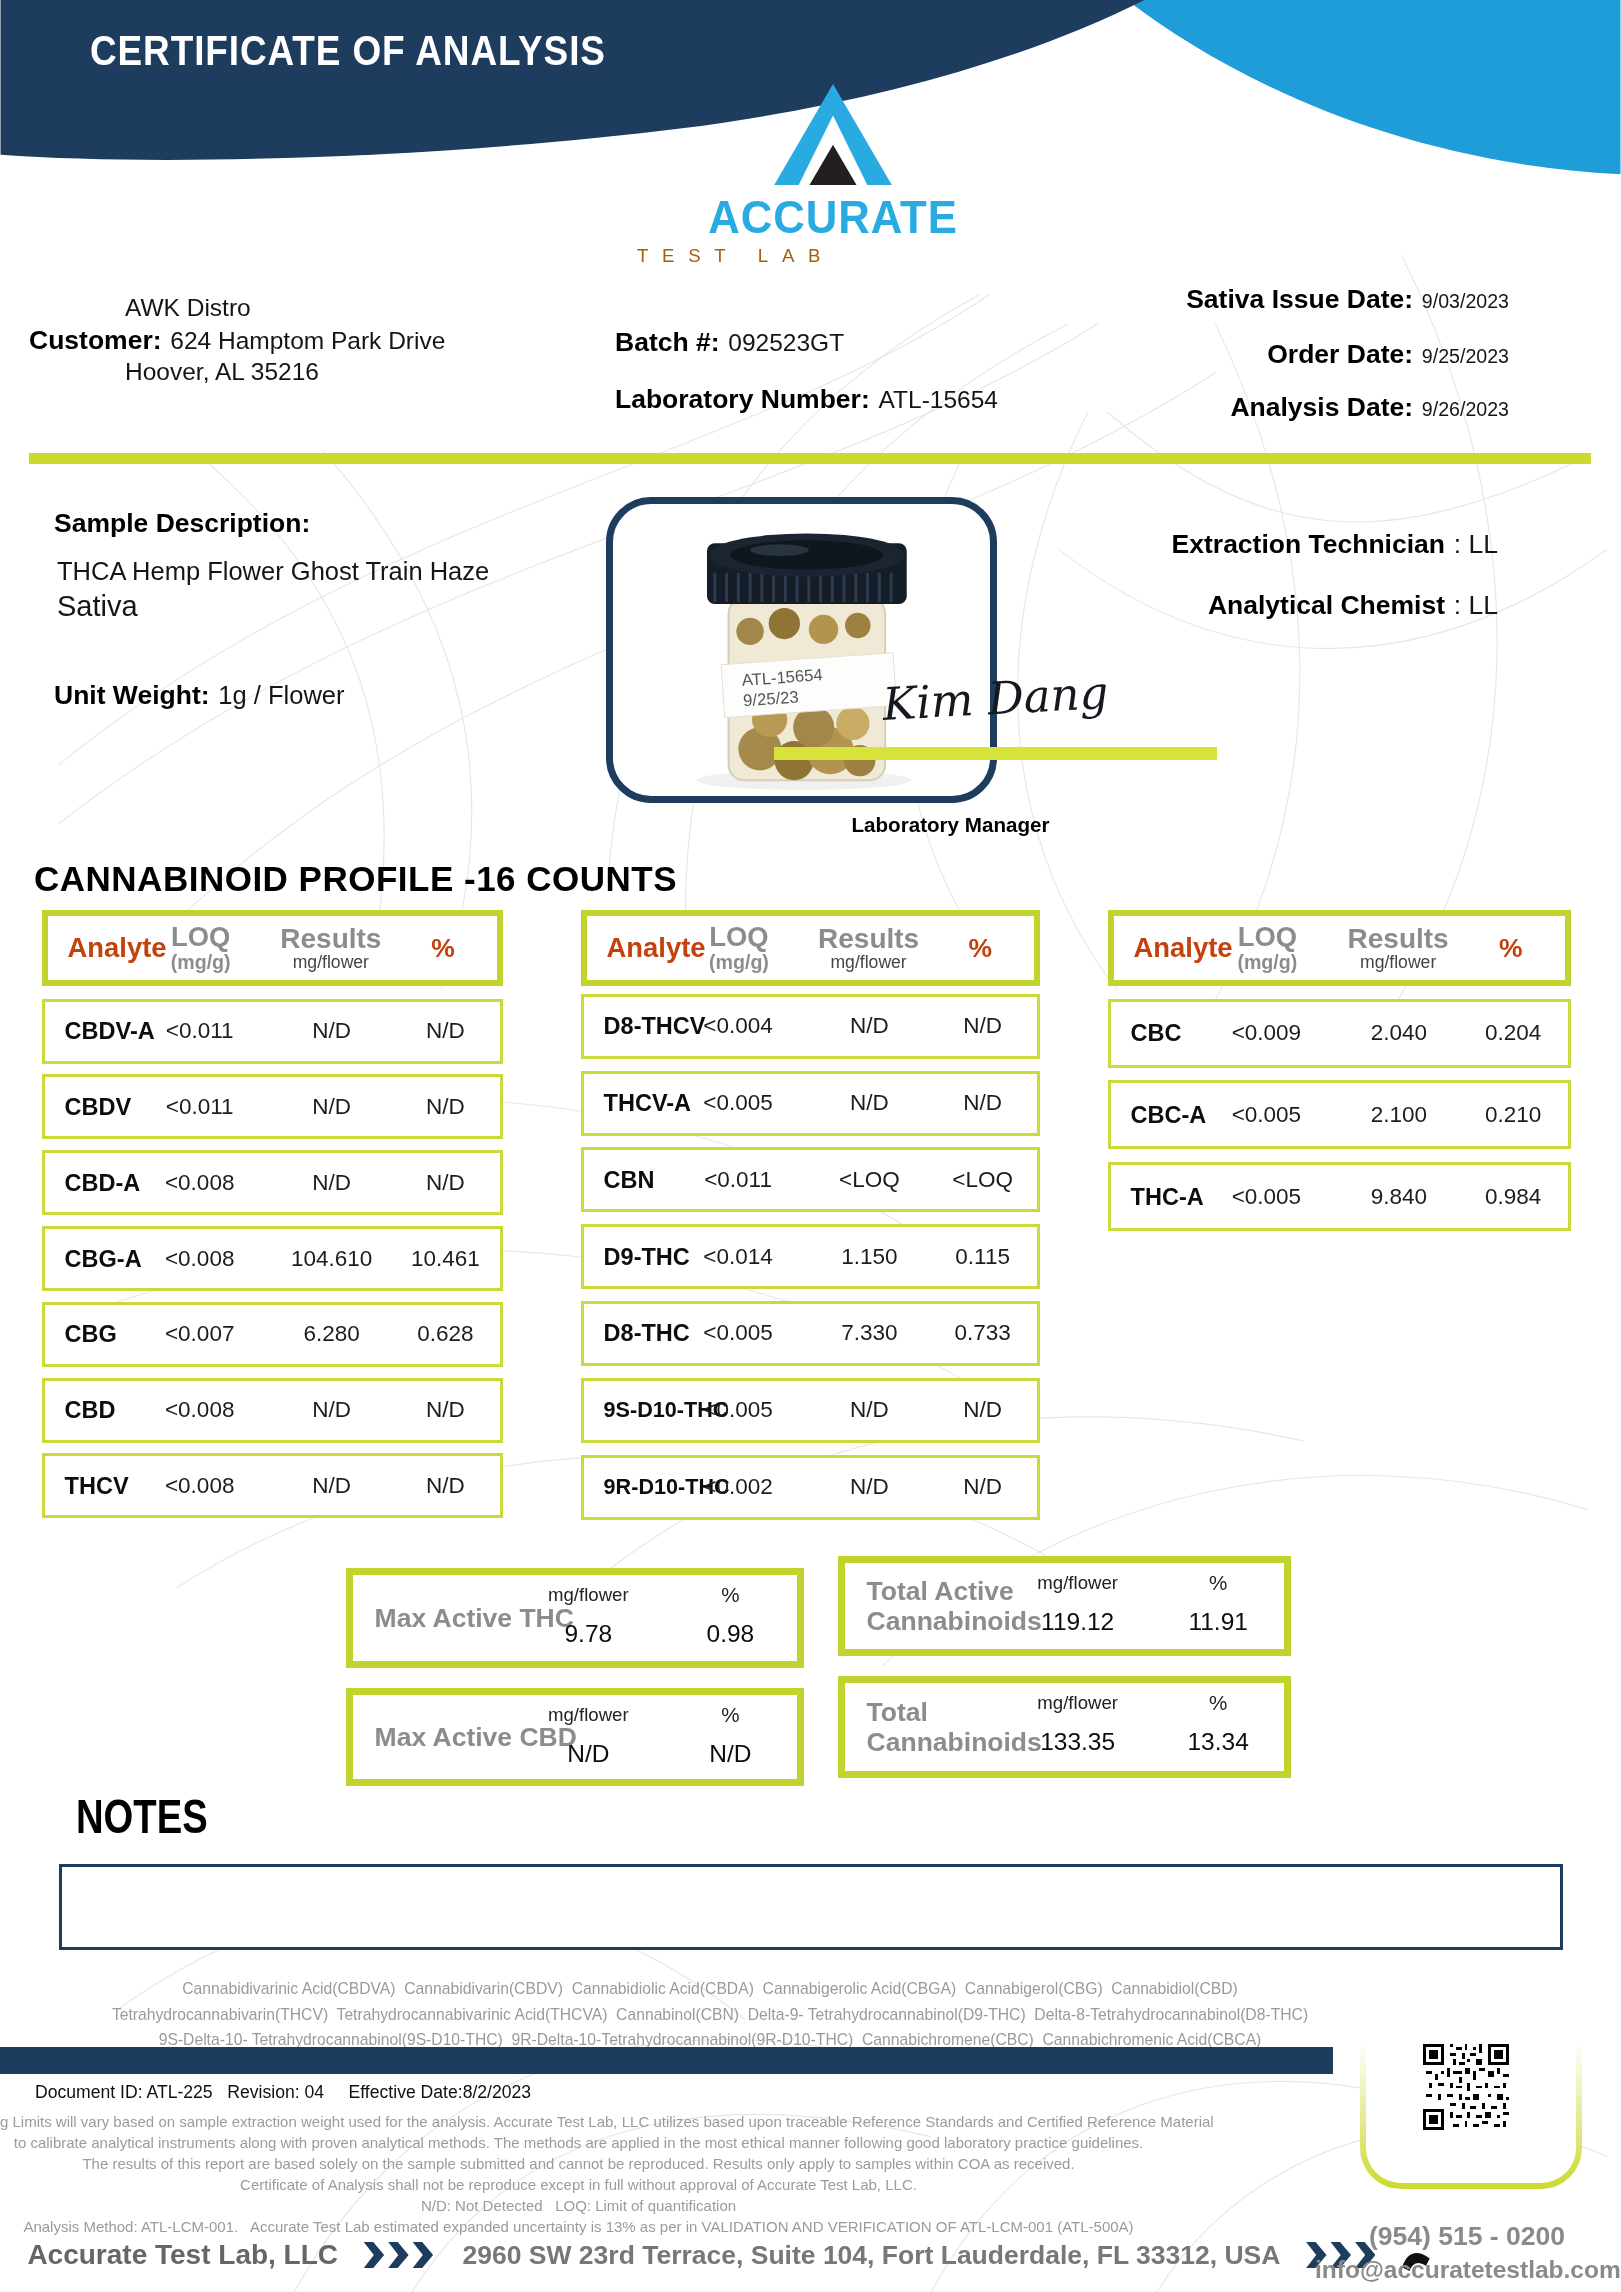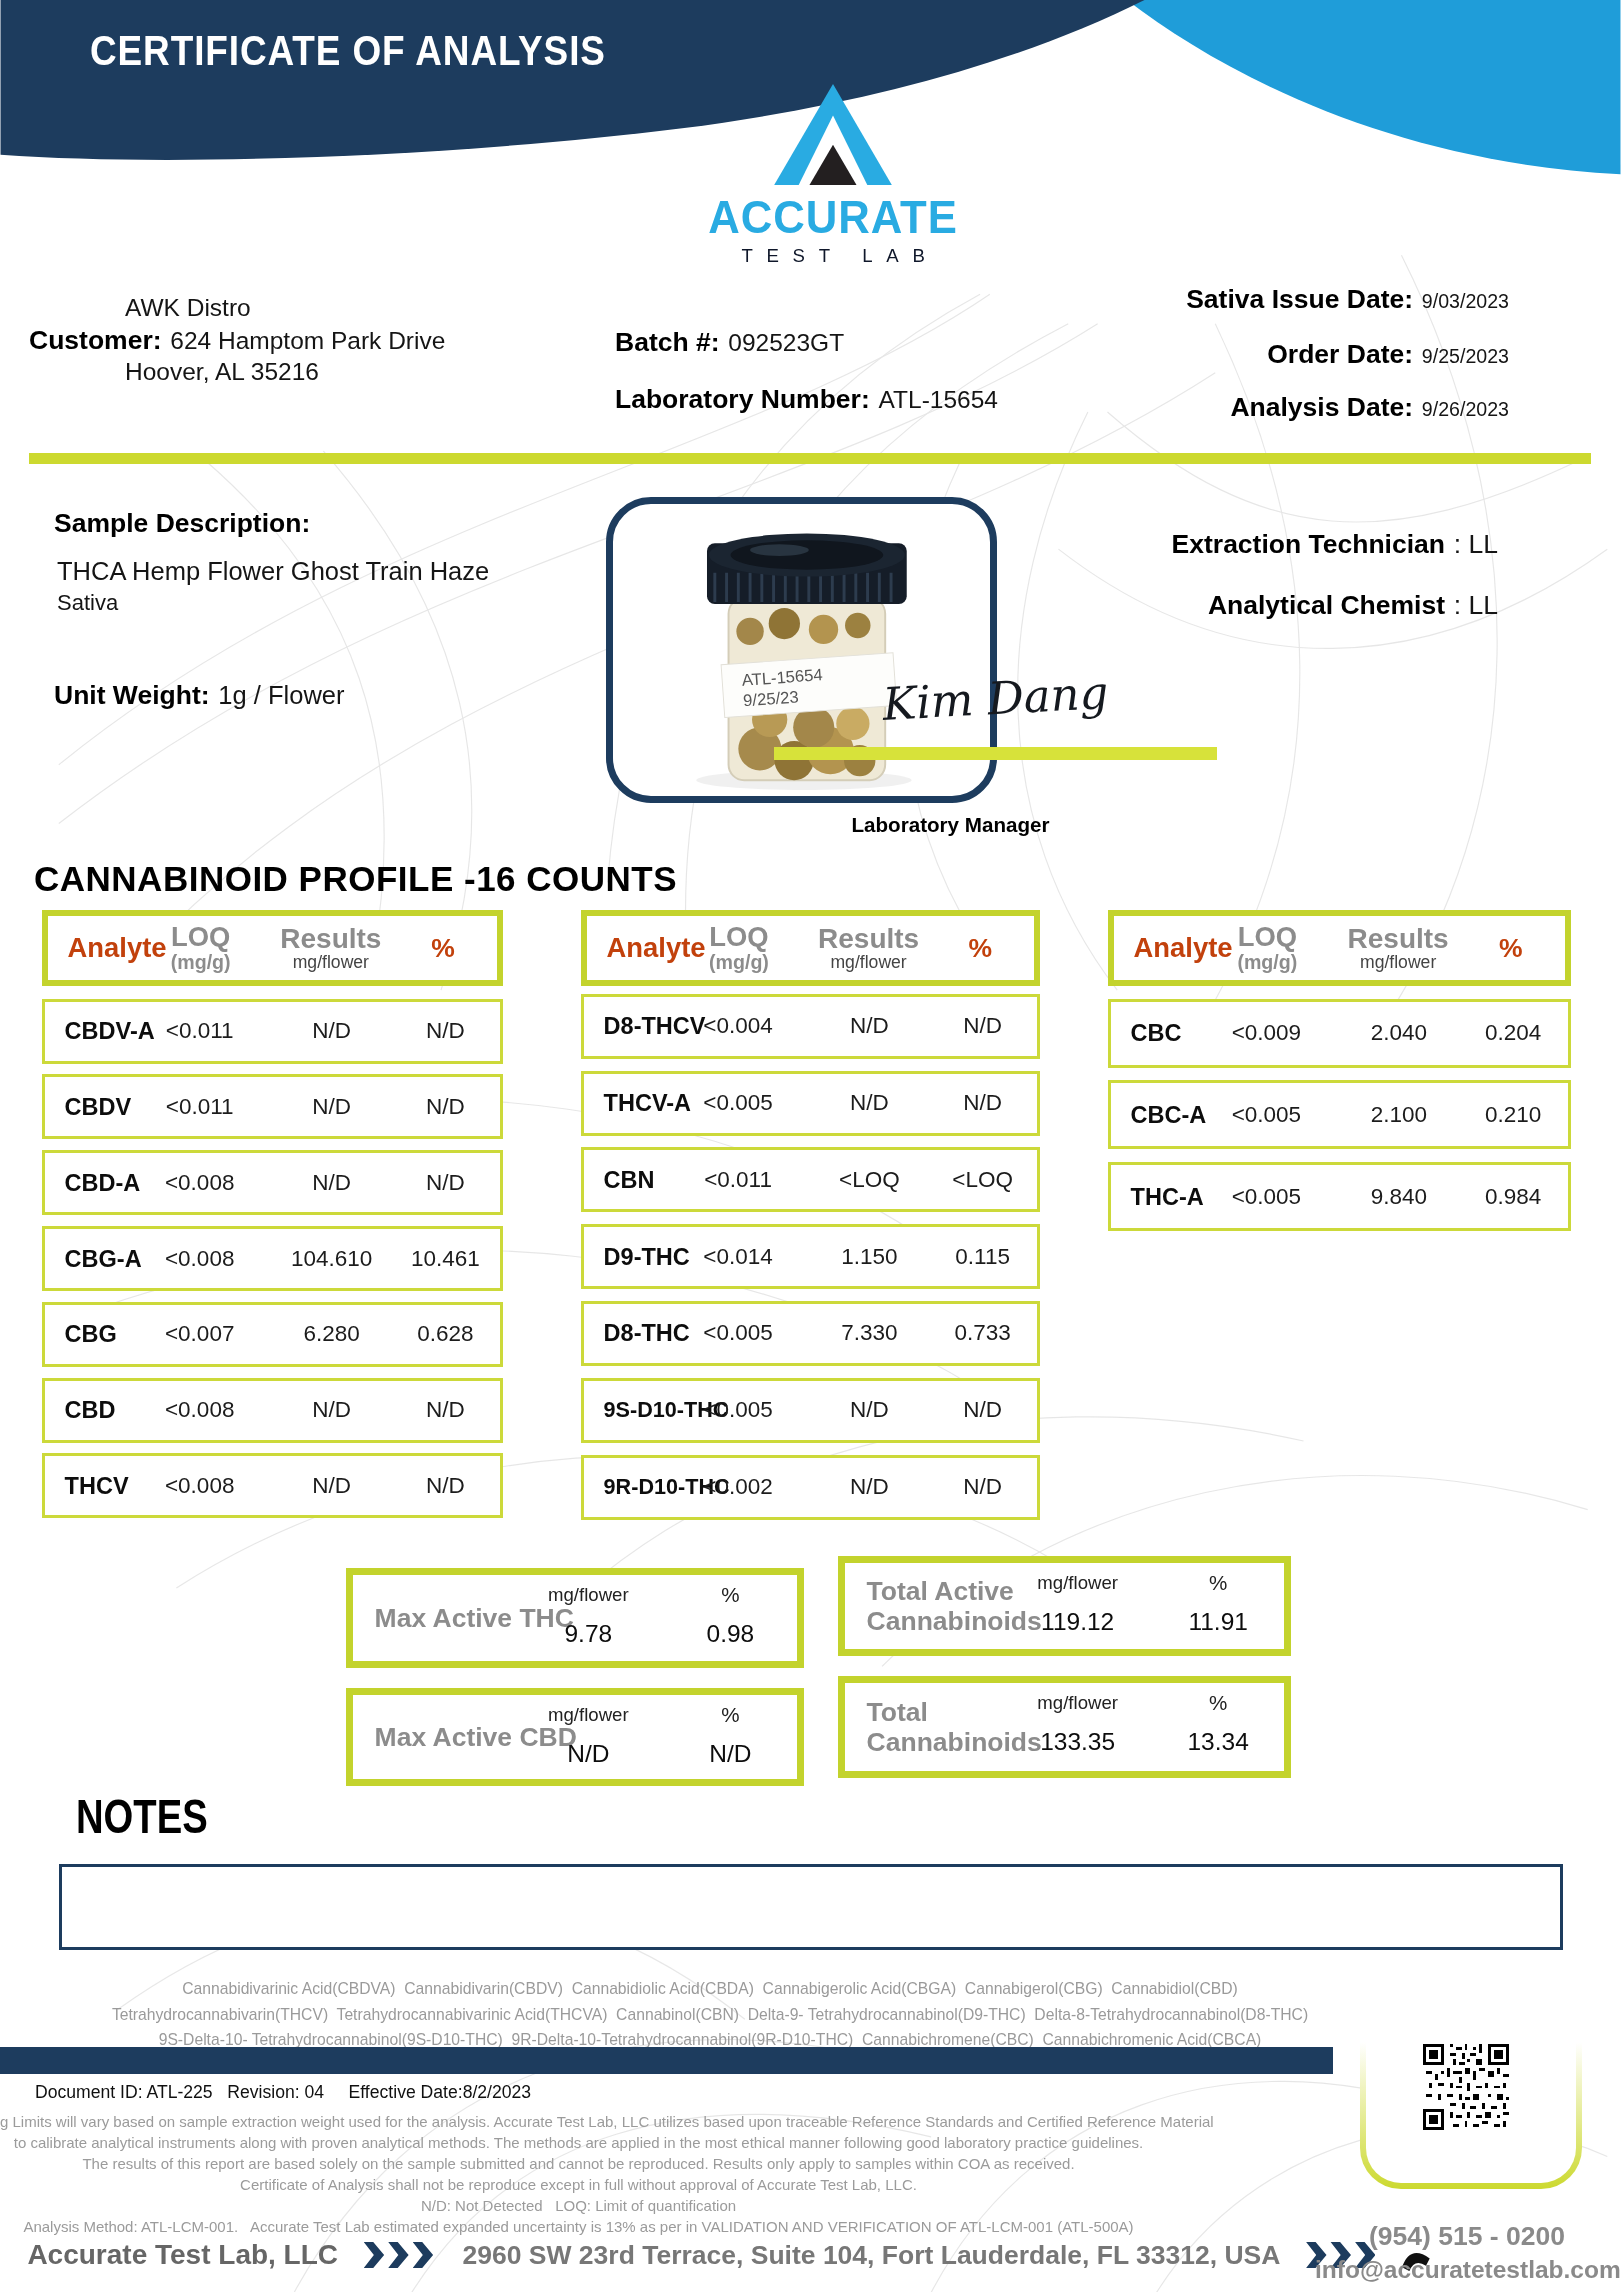--- a/index.html
+++ b/index.html
@@ -9,22 +9,22 @@
   .abs{position:absolute;}
   
   #bg{position:absolute;left:0;top:0;z-index:0;}
   
   #hdr-svg{position:absolute;left:0;top:0;z-index:1;}
   #coa-title{position:absolute;left:90px;top:27.4px;z-index:2;color:#fff;font-size:42px;font-weight:bold;
              letter-spacing:1px;transform:scaleX(.88);transform-origin:left center;}
   #logo-tri{position:absolute;left:774px;top:84px;z-index:2;}
   #logo-brand{position:absolute;left:637px;top:190px;width:392px;text-align:center;z-index:2;
               font-size:46px;font-weight:bold;color:#29abe2;letter-spacing:1px;transform:scaleX(.95);}
-  #logo-sub{position:absolute;left:637px;top:245px;width:406px;text-align:center;z-index:2;
-            font-size:18.6px;color:#0f172a;letter-spacing:13.7px;}
+  #logo-sub{position:absolute;left:637px;top:245px;width:406px;z-index:2;
+            font-size:18.6px;color:#a16207;letter-spacing:13.7px;}
   
   .lbl{font-weight:bold;font-size:26.5px;color:#000;}
   .val{font-size:24.5px;color:#151515;}
   .row{position:absolute;display:flex;align-items:baseline;gap:8.8px;white-space:nowrap;z-index:2;text-align:right;}
   .row.r{justify-content:flex-end;}
   .dateval{font-size:19.6px;color:#151515;}
   #divider{position:absolute;left:29px;top:453px;width:1562px;height:10.8px;background:#ccd92f;z-index:2;}
   
   #jarbox{position:absolute;left:606px;top:497px;width:391px;height:306px;border:7.8px solid #1d3c5e;
           border-radius:45px;background:#fff;overflow:hidden;z-index:2;}
@@ -172,21 +172,21 @@
   </div>
   <div class="row r" style="left:1078px;top:392px;width:431px;">
     <span class="lbl">Analysis Date:</span>
     <span class="dateval">9/26/2023</span>
   </div>
 
   <div id="divider"></div>
 
   <div class="abs lbl" style="left:54px;top:508px;z-index:2;">Sample Description:</div>
   <div class="abs val" style="left:57px;top:557px;z-index:2;font-size:25.5px;">THCA Hemp Flower Ghost Train Haze</div>
-  <div class="abs val" style="left:57px;top:590px;z-index:2;font-size:22px;">Sativa</div>
+  <div class="abs val" style="left:57px;top:590px;z-index:2;font-size:29px;">Sativa</div>
   <div class="row" style="left:54px;top:680px;">
     <span class="lbl">Unit Weight:</span>
     <span class="val" style="font-size:25.5px;">1g / Flower</span>
   </div>
 
   <div id="jarbox">
     <svg width="375" height="290" viewBox="0 0 383 296">
       <ellipse cx="195" cy="282" rx="110" ry="10" fill="#000" opacity="0.06"></ellipse>
       <rect x="118" y="96" width="160" height="186" rx="16" fill="#efe9d6" stroke="#d4cdb8" stroke-width="2"></rect>
       <circle cx="150" cy="250" r="22" fill="#a68a4c"></circle>

